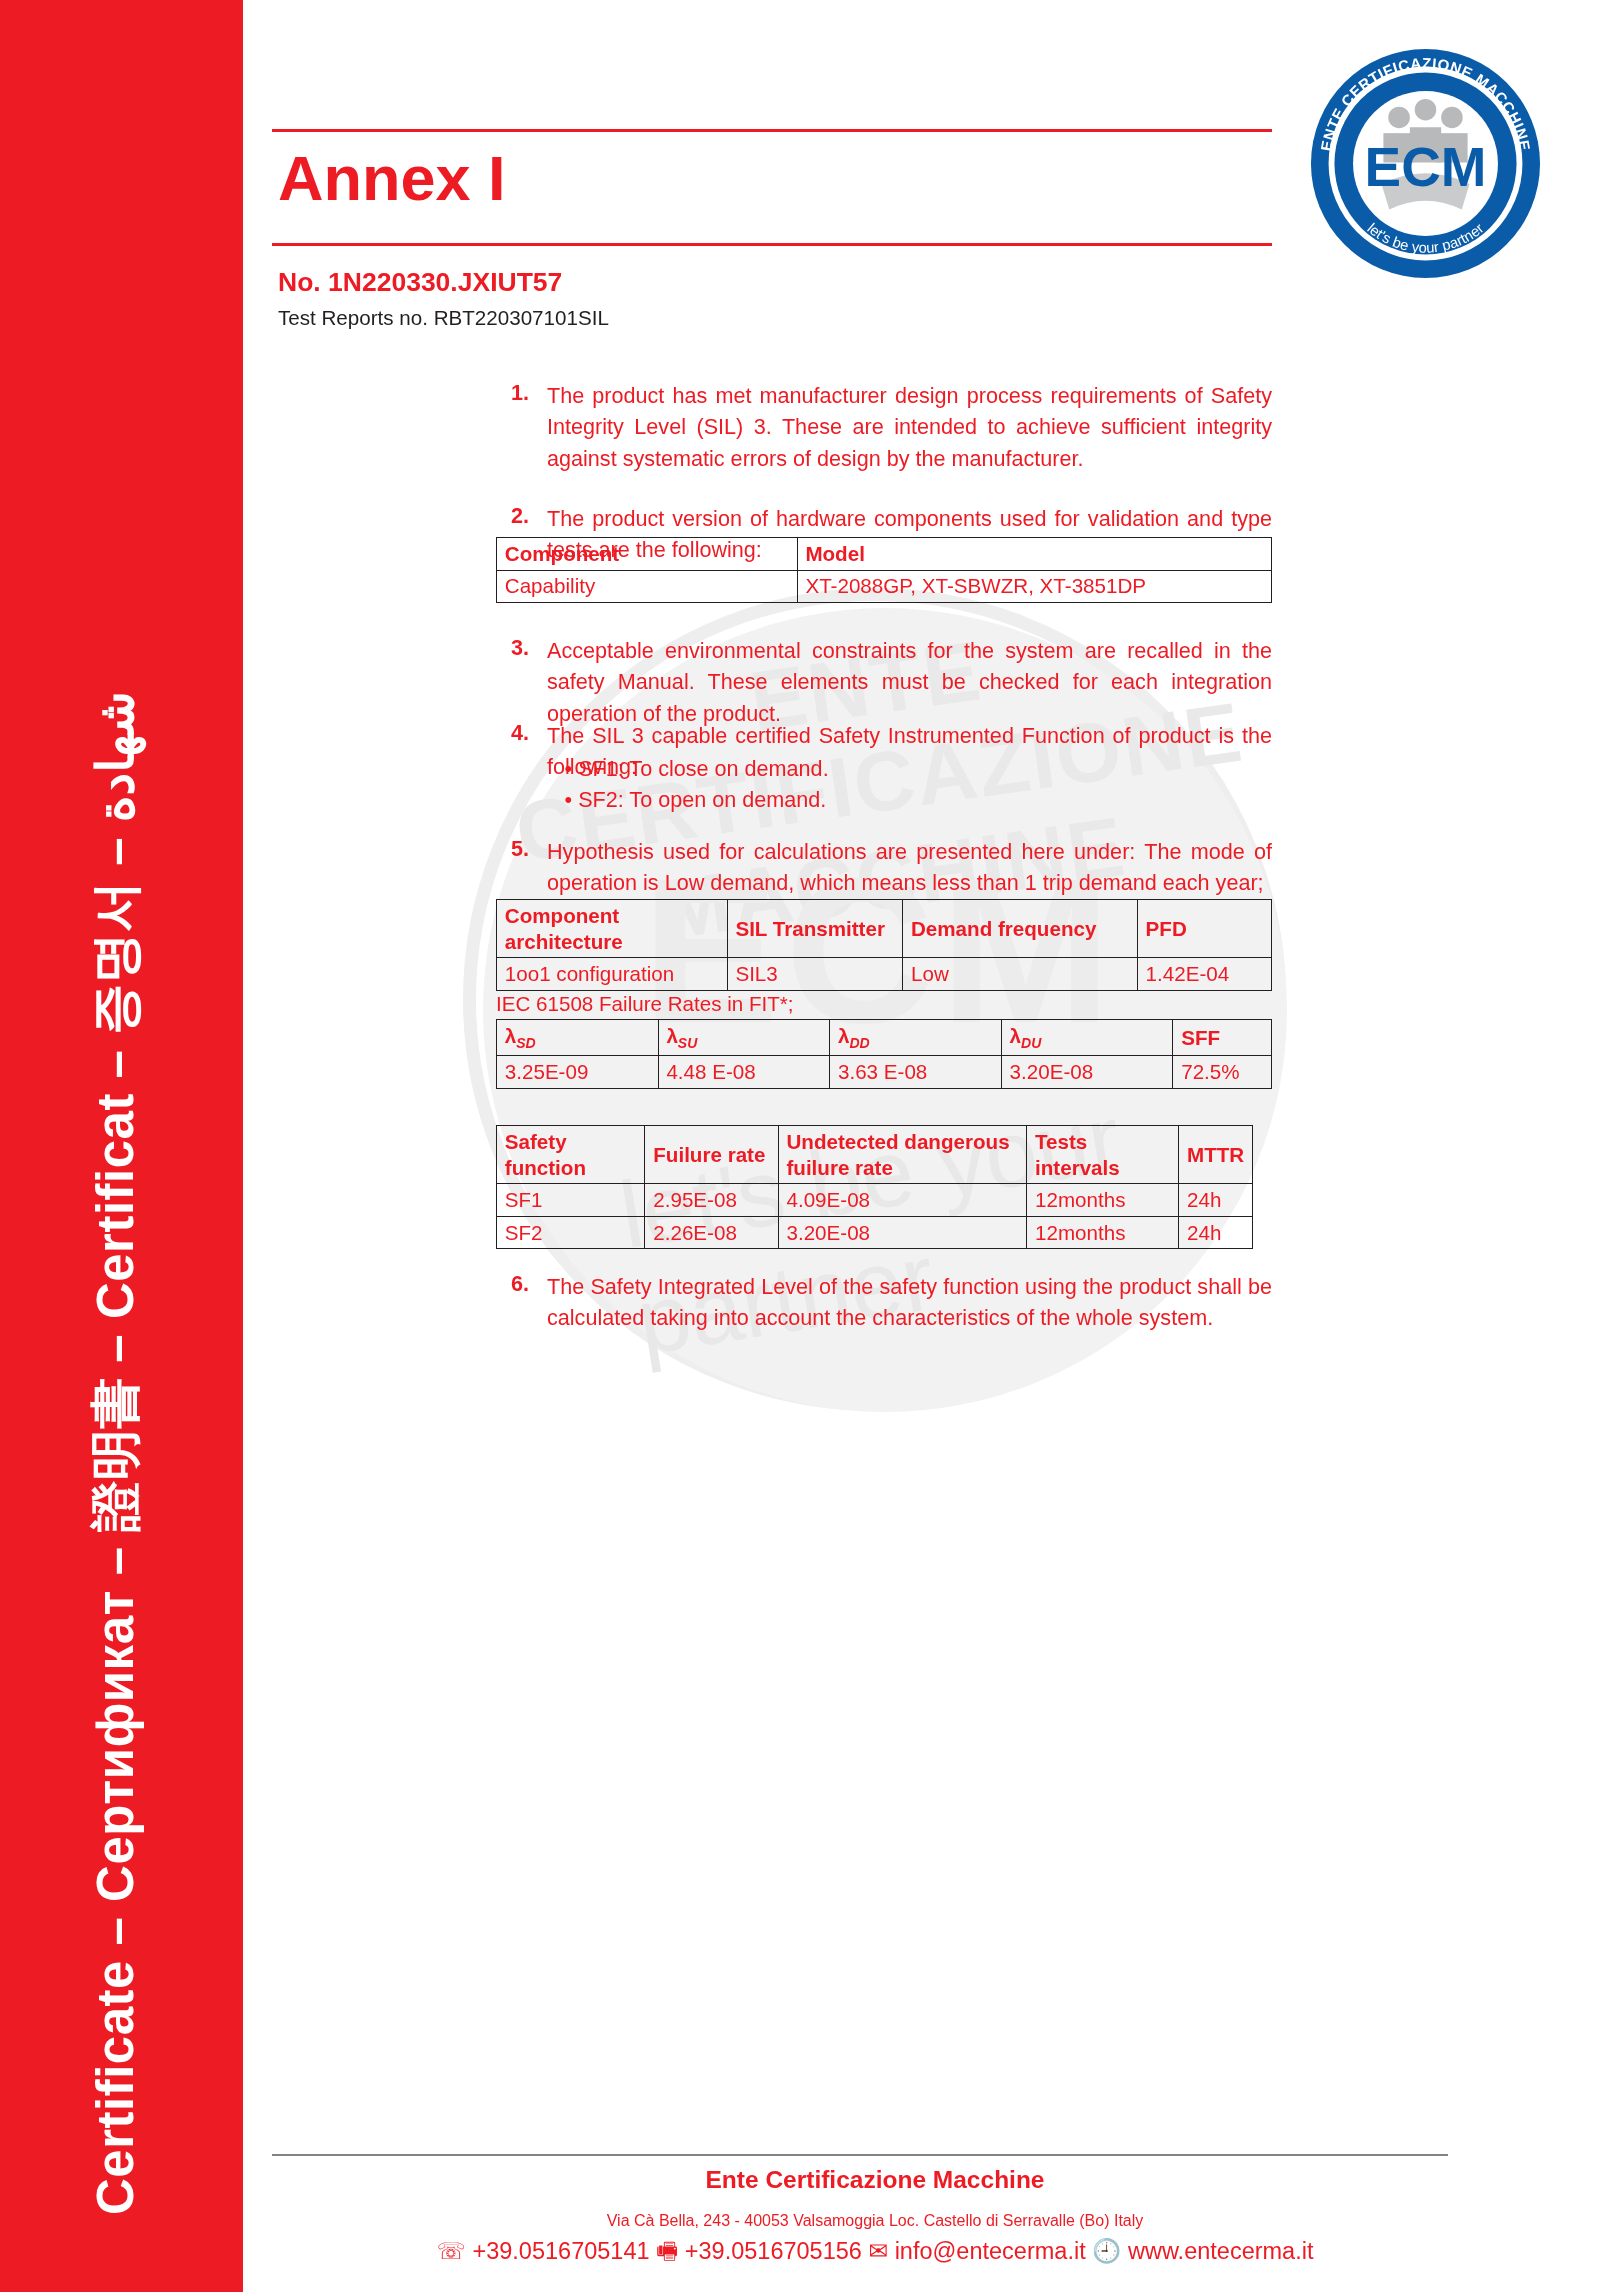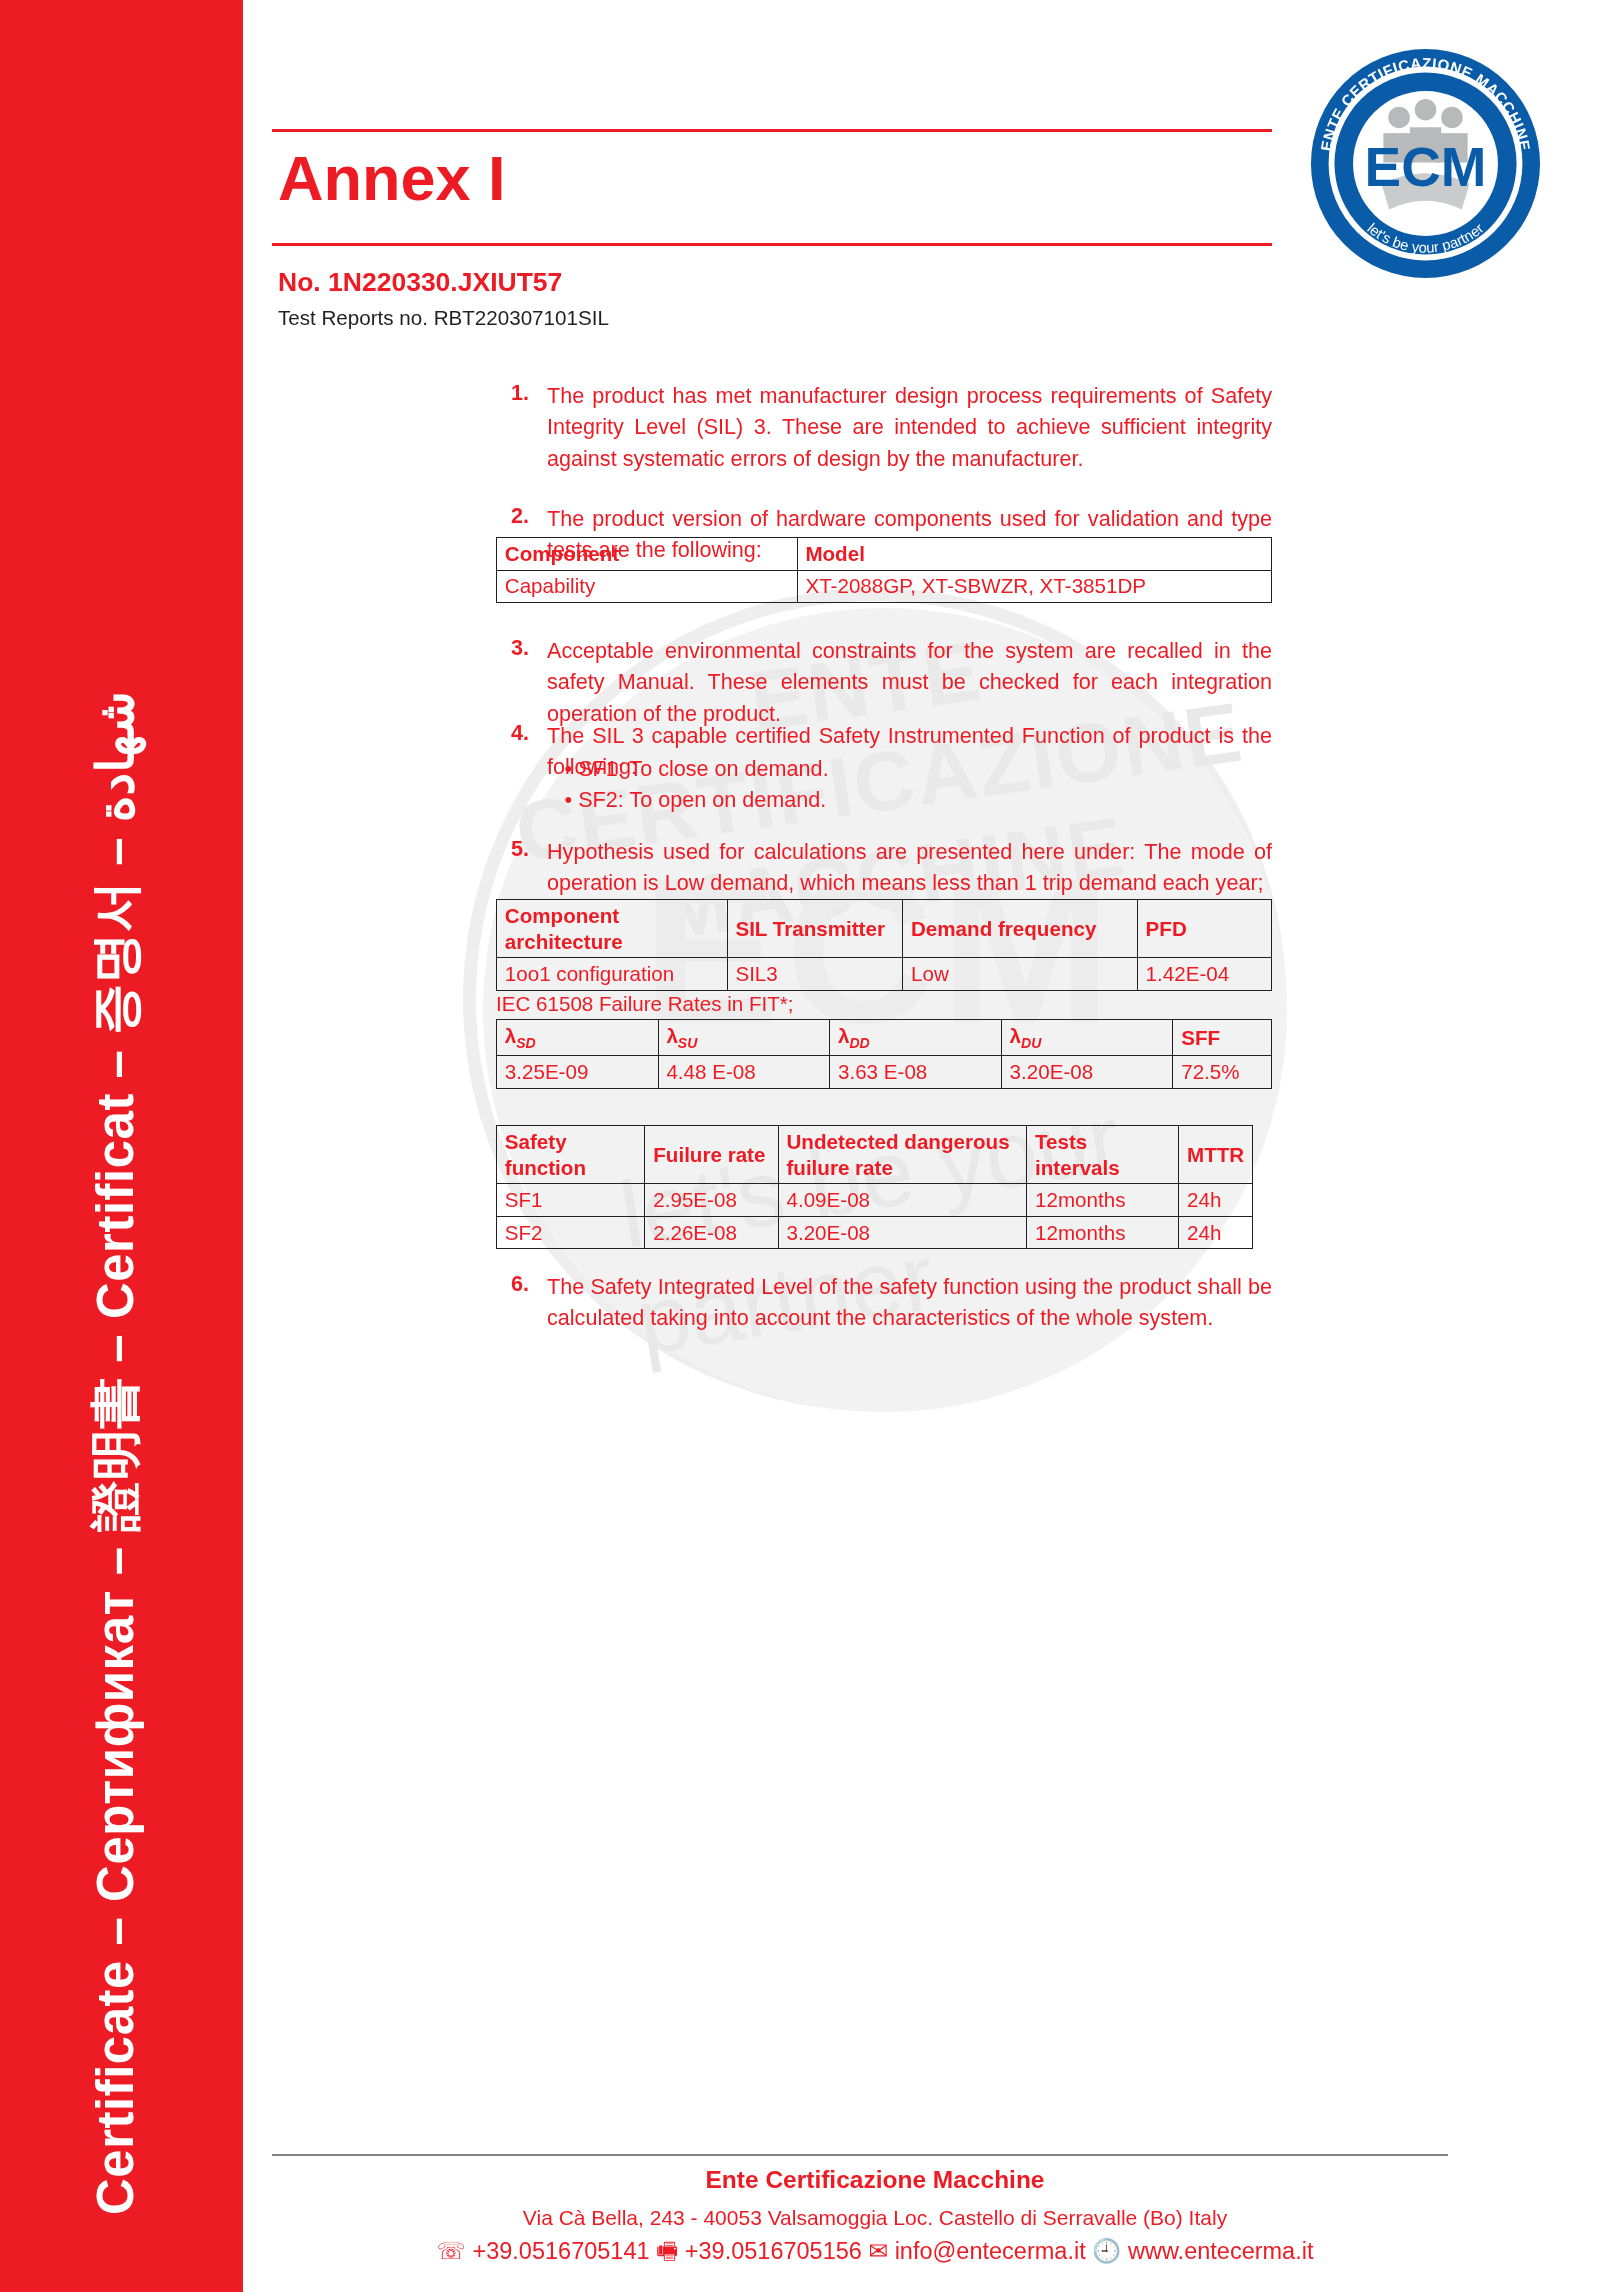--- a/index.html
+++ b/index.html
@@ -232,21 +232,21 @@
   }
   .footer {
     position: absolute;
     left: 0;
     top: 2166px;
     width: 1264px;
     text-align: center;
     color: #ed1c24;
   }
   .footer .f1 { font-size: 24.5px; font-weight: bold; }
-  .footer .f2 { font-size: 21px; margin-top: 12px; }
+  .footer .f2 { font-size: 16px; margin-top: 18px; }
   .footer .f3 { font-size: 23.5px; margin-top: 3.9px; }
 </style>
 </head>
 <body>
 
 <div class="sidebar">
   <div class="sidebar-text">Certificate – Сертификат – 證明書 – Certificat – 증명서 – شهادة</div>
 </div>
 
 <div class="page">

